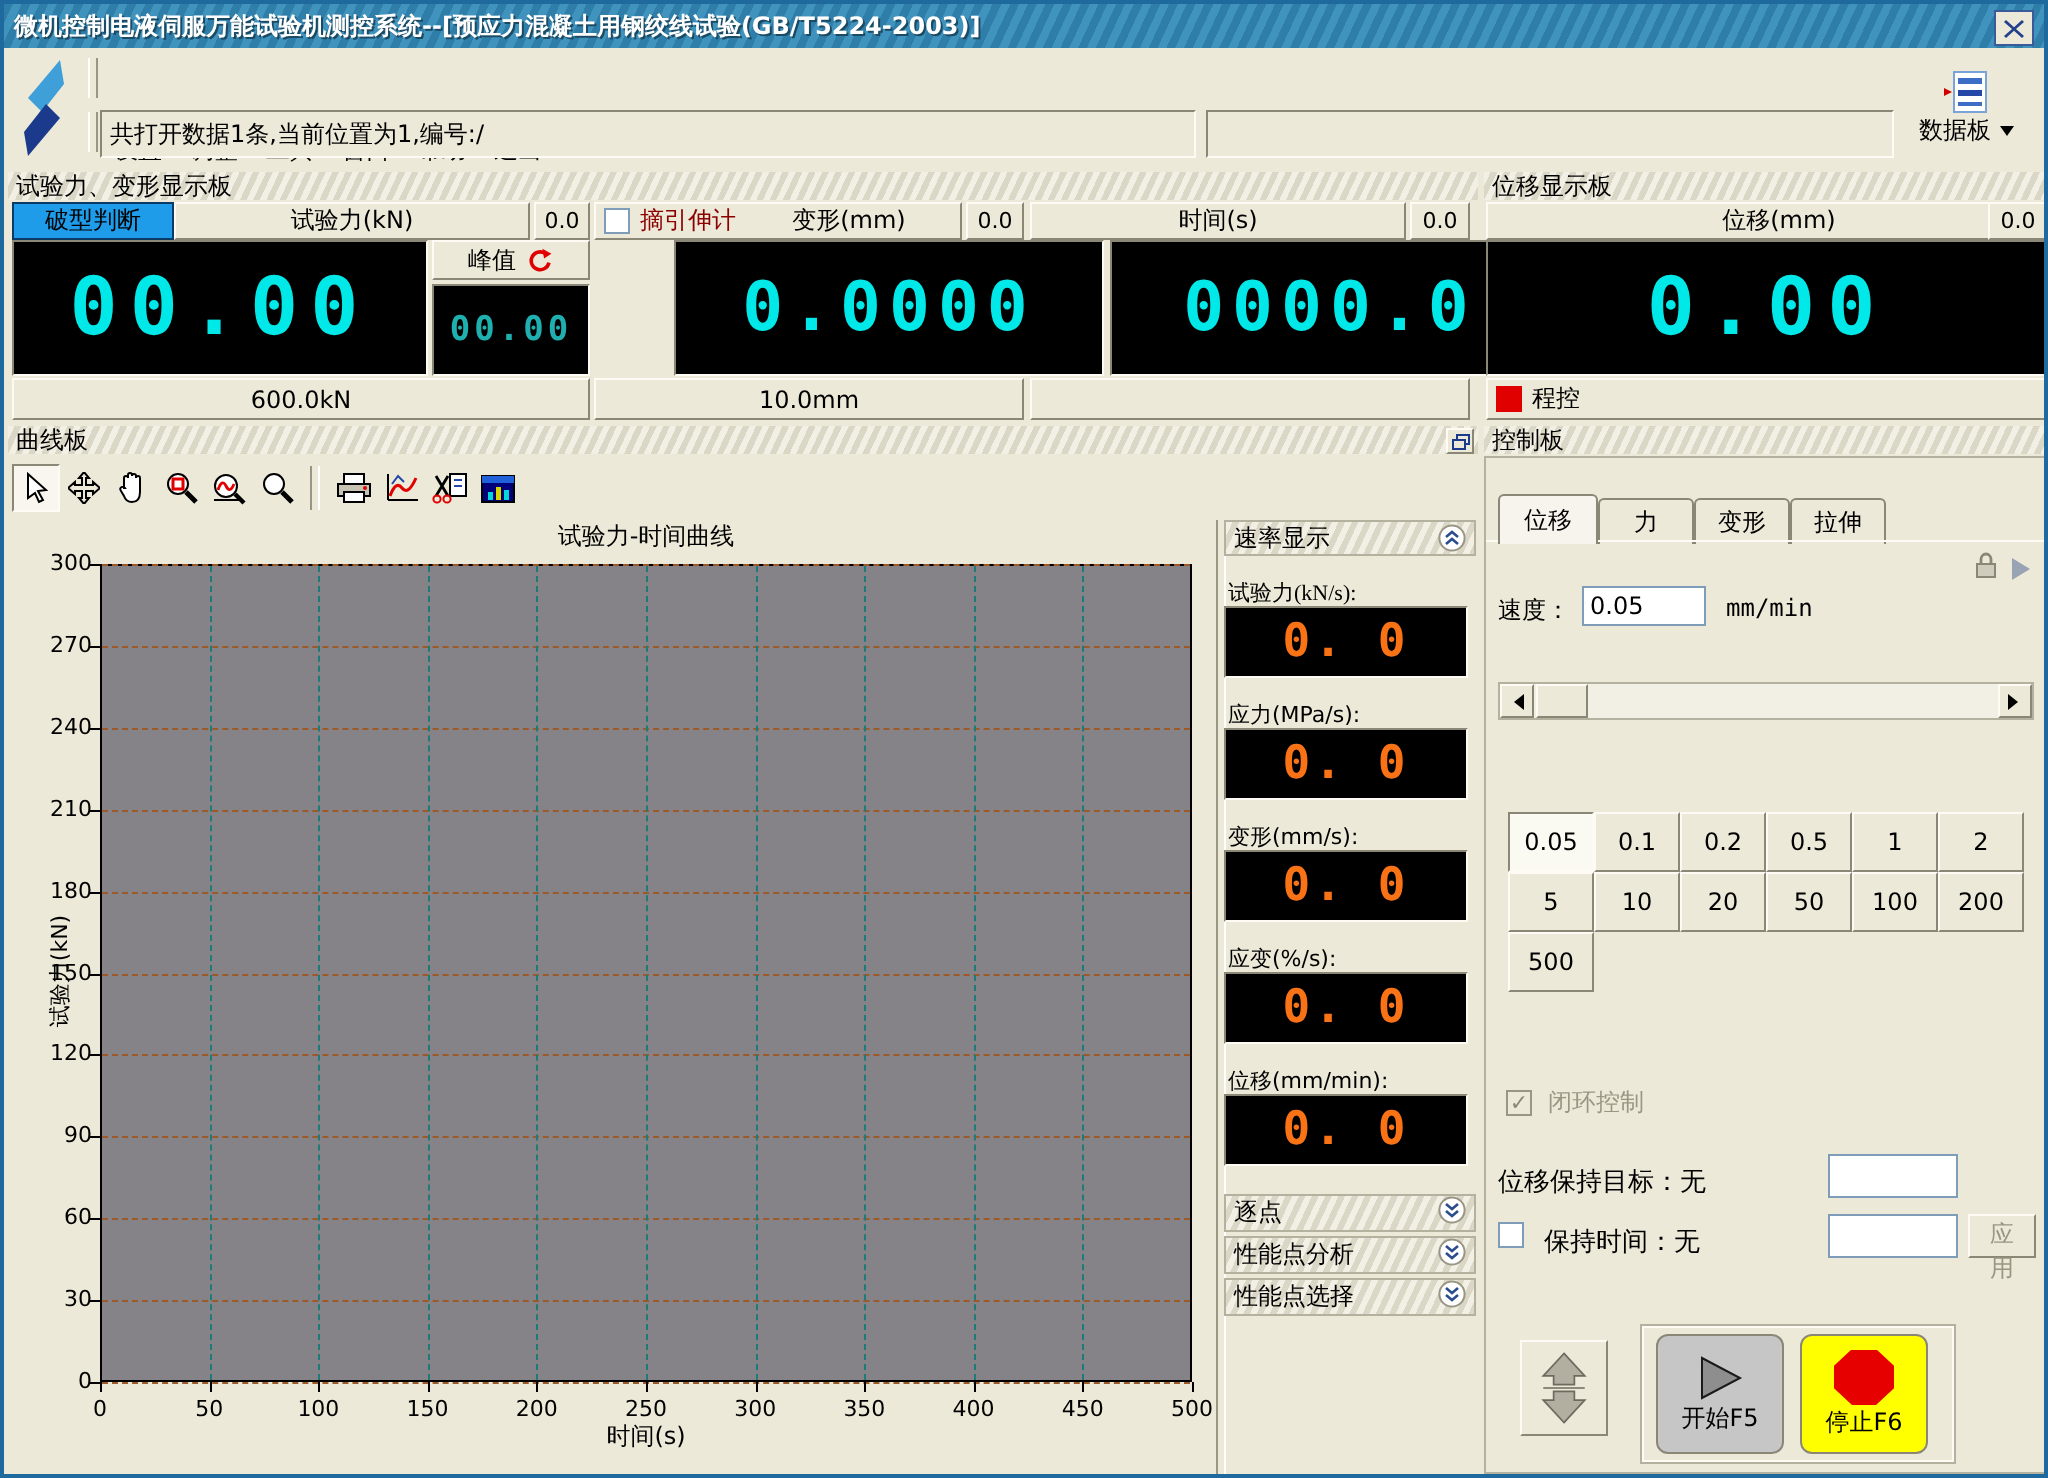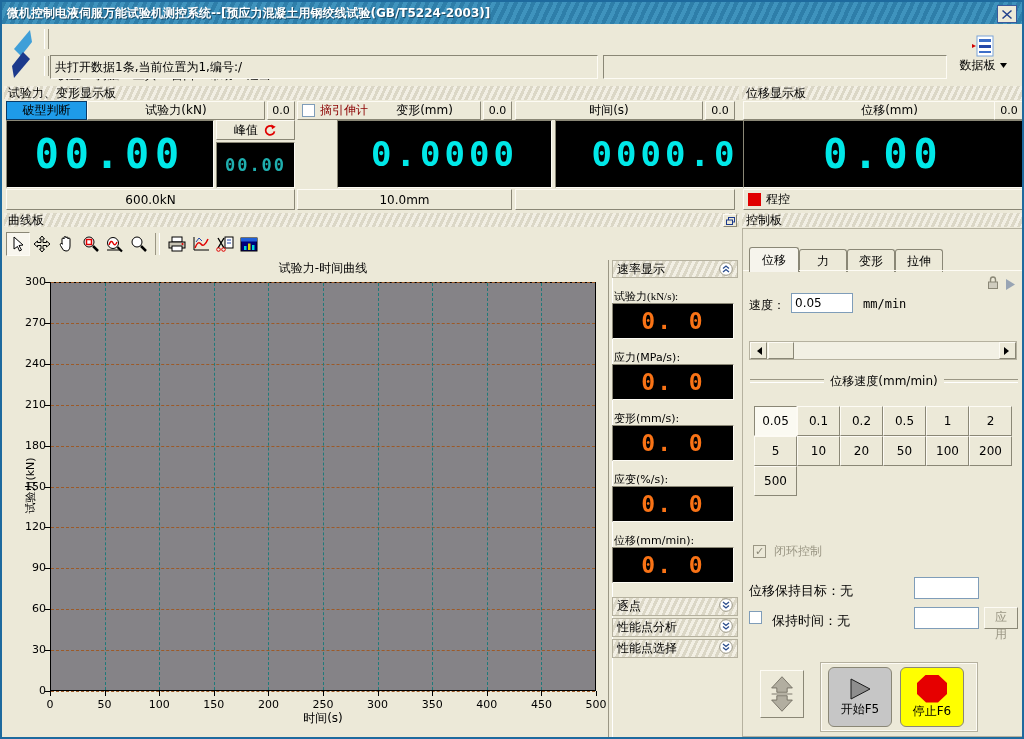--- a/index.html
+++ b/index.html
@@ -397,25 +397,20 @@
       <span class="scr-btn raised" style="left:0;top:0;height:17px;">
           <span class="tri-l"></span>
         </span>
       <span class="raised" style="position:absolute;left:18px;top:0;width:26px;height:17px;"></span>
       <span class="scr-btn raised" style="right:0;top:0;height:17px;">
           <span class="tri-r"></span>
         </span>
     </div>
 
     <div class="abs" style="left:7px;top:145px;width:268px;height:136px;">
-      <div style="display:flex;align-items:center;gap:6px;height:14px;">
-        <span class="etch"></span>
-        <span style="font-size:12px;">位移速度(mm/min)</span>
-        <span class="etch"></span>
-      </div>
       <div id="speed-grid" style="position:absolute;left:4px;top:32px;width:260px;display:flex;flex-wrap:wrap;">
           <div class="spd-btn sel">0.05</div>
           <div class="spd-btn">0.1</div>
           <div class="spd-btn">0.2</div>
           <div class="spd-btn">0.5</div>
           <div class="spd-btn">1</div>
           <div class="spd-btn">2</div>
           <div class="spd-btn">5</div>
           <div class="spd-btn">10</div>
           <div class="spd-btn">20</div>

